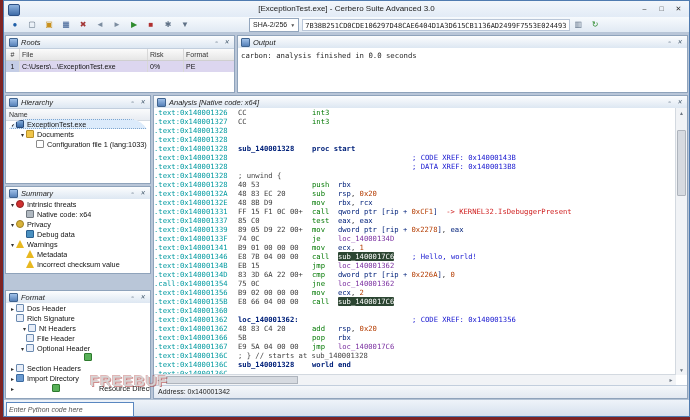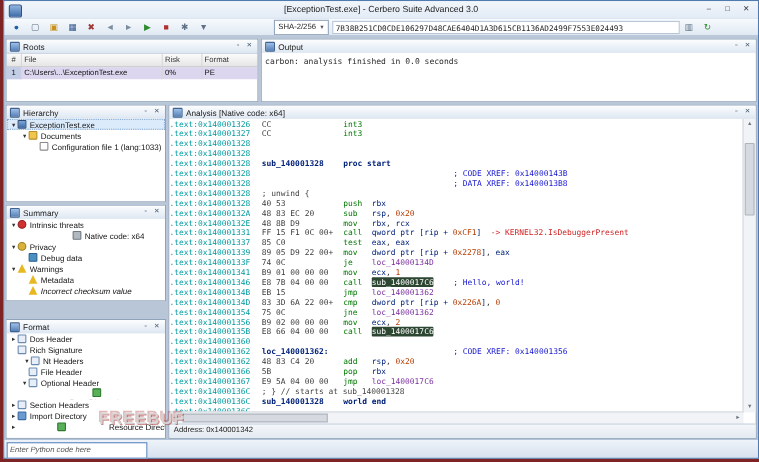--- a/index.html
+++ b/index.html
@@ -12,50 +12,50 @@
   .wtitle{position:absolute;left:0;right:0;top:0;text-align:center;line-height:16px;font-size:8px;color:#1c1c1c;}
   .wctrl{position:absolute;right:2px;top:1px;display:flex;}
   .wbtn{width:17px;height:13px;text-align:center;line-height:13px;font-size:7px;color:#333;}
   
   .toolbar{position:absolute;left:0;top:16px;right:0;height:16px;background:linear-gradient(#f7fafd,#e0e9f3);border-bottom:1px solid #b7c5d7;display:flex;align-items:center;padding:0 3px;box-sizing:border-box;}
   .tbgroup{display:flex;align-items:center;gap:1px;}
   .tbtn{width:14px;height:13px;display:flex;align-items:center;justify-content:center;border:1px solid transparent;border-radius:2px;}
   .tglyph{font-size:8px;line-height:1;}
   .combo{margin-left:56px;display:flex;align-items:center;gap:3px;background:#fff;border:1px solid #93a6bd;height:12px;padding:0 3px;font-size:7px;color:#222;}
   .carr{font-size:5px;color:#555;}
-  .hashfield{margin-left:3px;width:316px;height:12px;background:#fff;border:1px solid #b9c6d8;font:7px "DejaVu Sans Mono",monospace;line-height:12px;padding:0 2px;overflow:hidden;white-space:nowrap;color:#222;box-sizing:border-box;}
+  .hashfield{margin-left:3px;width:268px;height:12px;background:#fff;border:1px solid #b9c6d8;font:7px "DejaVu Sans Mono",monospace;line-height:12px;padding:0 2px;overflow:hidden;white-space:nowrap;color:#222;box-sizing:border-box;}
   
   .workspace{position:absolute;left:0;top:32px;right:0;bottom:16px;background:#b9c6d8;}
   .panel{position:absolute;background:#fff;border:1px solid #8fa3bb;box-sizing:border-box;overflow:hidden;}
   #p-roots{left:1px;top:2px;width:230px;height:58px;}
   #p-output{left:233px;top:2px;width:451px;height:58px;}
   #p-hierarchy{left:1px;top:62px;width:146px;height:89px;}
   #p-summary{left:1px;top:153px;width:146px;height:88px;}
   #p-format{left:1px;top:257px;width:146px;height:109px;}
   #p-analysis{left:149px;top:62px;width:535px;height:304px;}
-  .ptitle{height:12px;background:linear-gradient(#fcfdfe,#dde7f2);border-bottom:1px solid #c2cedd;display:flex;align-items:center;padding:0 3px;font-size:7.5px;color:#222;gap:3px;}
+  .ptitle{height:12px;background:linear-gradient(#fcfdfe,#dde7f2);border-bottom:1px solid #c2cedd;display:flex;align-items:center;padding:0 3px;font-size:7.5px;color:#222;gap:3px;font-style:italic;}
   .pticon{width:7px;height:7px;background:linear-gradient(#9fc0e8,#5580b8);border:1px solid #40648f;border-radius:1px;flex:0 0 auto;}
   .pbtns{margin-left:auto;display:flex;gap:1px;}
   .pbtn{width:9px;height:9px;font-size:6px;line-height:9px;text-align:center;color:#455a6e;}
   
   .rt-head{display:flex;height:11px;background:linear-gradient(#fbfbfb,#e6e6e6);border-bottom:1px solid #cfcfcf;font-size:7px;color:#333;}
   .rc{padding:0 2px;line-height:11px;overflow:hidden;white-space:nowrap;border-right:1px solid #d8d8d8;box-sizing:border-box;flex:0 0 auto;}
   .rc0{width:14px;text-align:center;}
   .rc1{width:128px;}
   .rc2{width:36px;}
   .rc3{flex:1 1 auto;border-right:none;}
   .rtr{display:flex;height:11px;font-size:7px;color:#111;background:#dcd6ef;}
   .rtr .rc0{background:#c4cde6;}
   
   .obody{position:absolute;left:0;top:12px;right:0;bottom:0;background:#fff;overflow:hidden;}
   .oline{font:7.3px "DejaVu Sans Mono",monospace;padding:3px;color:#282828;white-space:nowrap;}
   
   .thead{height:11px;background:linear-gradient(#fafbfc,#e8ecf2);border-bottom:1px solid #d4dae2;font-size:7px;color:#333;padding:0 3px;line-height:11px;}
   .tbody{position:absolute;left:0;right:0;bottom:0;overflow:hidden;background:#fff;}
-  .tb-h{top:12px;} .tb-n{top:12px;}
+  .tb-h{top:23px;border-radius:21px;} .tb-n{top:12px;}
   .trow{display:flex;align-items:center;height:10px;font-size:7.3px;color:#111;white-space:nowrap;}
   .tsel{background:#dcebfb;outline:1px dotted #7ea6cf;outline-offset:-1px;}
   .exp{width:7px;font-size:6px;color:#333;text-align:center;flex:0 0 auto;}
   .ic{display:inline-block;width:8px;height:8px;margin-right:3px;border-radius:1px;flex:0 0 auto;box-sizing:border-box;}
   .ic-exe{background:linear-gradient(#7fa8d8,#3a6aa8);border:1px solid #2a4a78;}
   .ic-folder{background:#f0c54a;border:1px solid #b8902a;}
   .ic-config{background:#fff;border:1px solid #8a8a8a;}
   .ic-threat{background:#d03030;border:1px solid #902020;border-radius:50%;}
   .ic-chip{background:#b0b8c0;border:1px solid #707880;}
   .ic-key{background:#d8b23a;border:1px solid #a08020;border-radius:50%;}
@@ -242,21 +242,21 @@
               <span class="pbtn">▫</span>
               <span class="pbtn">✕</span>
             </span>
         </div>
         <div class="tbody tb-n">
             <div class="trow" style="padding-left: 3px;">
               <span class="exp">▾</span>
               <span class="ic ic-threat"></span>
               <span class="tlabel">Intrinsic threats</span>
             </div>
-            <div class="trow" style="padding-left: 13px; margin-left: 40px;">
+            <div class="trow" style="padding-left: 13px;">
               <span class="exp"></span>
               <span class="ic ic-chip"></span>
               <span class="tlabel">Native code: x64</span>
             </div>
             <div class="trow" style="padding-left: 3px;">
               <span class="exp">▾</span>
               <span class="ic ic-key"></span>
               <span class="tlabel">Privacy</span>
             </div>
             <div class="trow" style="padding-left: 13px;">
@@ -267,21 +267,21 @@
             <div class="trow" style="padding-left: 3px;">
               <span class="exp">▾</span>
               <span class="ic ic-warn"></span>
               <span class="tlabel">Warnings</span>
             </div>
             <div class="trow" style="padding-left: 13px;">
               <span class="exp"></span>
               <span class="ic ic-warn"></span>
               <span class="tlabel">Metadata</span>
             </div>
-            <div class="trow" style="padding-left: 13px; font-style: italic;">
+            <div class="trow" style="padding-left: 13px;">
               <span class="exp"></span>
               <span class="ic ic-warn"></span>
               <span class="tlabel">Incorrect checksum value</span>
             </div>
           </div>
       </div>
 
       <div class="panel" id="p-format">
         <div class="ptitle">
           <span class="pticon"></span>
@@ -362,21 +362,21 @@
             <div class="dline"><span class="addr">.text:0x14000132A</span><span class="bytes ">48 83 EC 20</span><span class="s-mn">sub   </span><span class="s-op">rsp</span><span class="s-pl">, </span><span class="s-num">0x20</span></div>
             <div class="dline"><span class="addr">.text:0x14000132E</span><span class="bytes ">48 8B D9</span><span class="s-mn">mov   </span><span class="s-op">rbx</span><span class="s-pl">, </span><span class="s-op">rcx</span></div>
             <div class="dline"><span class="addr">.text:0x140001331</span><span class="bytes ">FF 15 F1 0C 00+</span><span class="s-mn">call  </span><span class="s-op">qword ptr [rip + </span><span class="s-num">0xCF1</span><span class="s-op">]</span><span class="s-api">  -&gt; KERNEL32.IsDebuggerPresent</span></div>
             <div class="dline"><span class="addr">.text:0x140001337</span><span class="bytes ">85 C0</span><span class="s-mn">test  </span><span class="s-op">eax</span><span class="s-pl">, </span><span class="s-op">eax</span></div>
             <div class="dline"><span class="addr">.text:0x140001339</span><span class="bytes ">89 05 D9 22 00+</span><span class="s-mn">mov   </span><span class="s-op">dword ptr [rip + </span><span class="s-num">0x2278</span><span class="s-op">]</span><span class="s-pl">, </span><span class="s-op">eax</span></div>
             <div class="dline"><span class="addr">.text:0x14000133F</span><span class="bytes ">74 0C</span><span class="s-mn">je    </span><span class="s-loc">loc_14000134D</span></div>
             <div class="dline"><span class="addr">.text:0x140001341</span><span class="bytes ">B9 01 00 00 00</span><span class="s-mn">mov   </span><span class="s-op">ecx</span><span class="s-pl">, </span><span class="s-num">1</span></div>
             <div class="dline"><span class="addr">.text:0x140001346</span><span class="bytes ">E8 7B 04 00 00</span><span class="s-mn">call  </span><span class="s-hl">sub_1400017C6</span><span class="far">; Hello, world!</span></div>
             <div class="dline"><span class="addr">.text:0x14000134B</span><span class="bytes ">EB 15</span><span class="s-mn">jmp   </span><span class="s-loc">loc_140001362</span></div>
             <div class="dline"><span class="addr">.text:0x14000134D</span><span class="bytes ">83 3D 6A 22 00+</span><span class="s-mn">cmp   </span><span class="s-op">dword ptr [rip + </span><span class="s-num">0x226A</span><span class="s-op">]</span><span class="s-pl">, </span><span class="s-num">0</span></div>
-            <div class="dline"><span class="addr">.test:0x140001354</span><span class="bytes ">75 0C</span><span class="s-mn">jne   </span><span class="s-loc">loc_140001362</span></div>
+            <div class="dline"><span class="addr">.call:0x140001354</span><span class="bytes ">75 0C</span><span class="s-mn">jne   </span><span class="s-loc">loc_140001362</span></div>
             <div class="dline"><span class="addr">.text:0x140001356</span><span class="bytes ">B9 02 00 00 00</span><span class="s-mn">mov   </span><span class="s-op">ecx</span><span class="s-pl">, </span><span class="s-num">2</span></div>
             <div class="dline"><span class="addr">.text:0x14000135B</span><span class="bytes ">E8 66 04 00 00</span><span class="s-mn">call  </span><span class="s-hl">sub_1400017C6</span></div>
             <div class="dline"><span class="addr">.text:0x140001360</span><span class="bytes "></span></div>
             <div class="dline"><span class="addr">.text:0x140001362</span><span class="s-lbl">loc_140001362:</span><span class="far">; CODE XREF: 0x140001356</span></div>
             <div class="dline"><span class="addr">.text:0x140001362</span><span class="bytes ">48 83 C4 20</span><span class="s-mn">add   </span><span class="s-op">rsp</span><span class="s-pl">, </span><span class="s-num">0x20</span></div>
             <div class="dline"><span class="addr">.text:0x140001366</span><span class="bytes ">5B</span><span class="s-mn">pop   </span><span class="s-op">rbx</span></div>
             <div class="dline"><span class="addr">.text:0x140001367</span><span class="bytes ">E9 5A 04 00 00</span><span class="s-mn">jmp   </span><span class="s-loc">loc_1400017C6</span></div>
             <div class="dline"><span class="addr">.text:0x14000136C</span><span class="s-unw">; } // starts at sub_140001328</span></div>
             <div class="dline"><span class="addr">.text:0x14000136C</span><span class="bytes s-sym">sub_140001328</span><span class="s-kw">world end</span></div>
             <div class="dline"><span class="addr">.text:0x14000136C</span><span class="bytes "></span></div>

